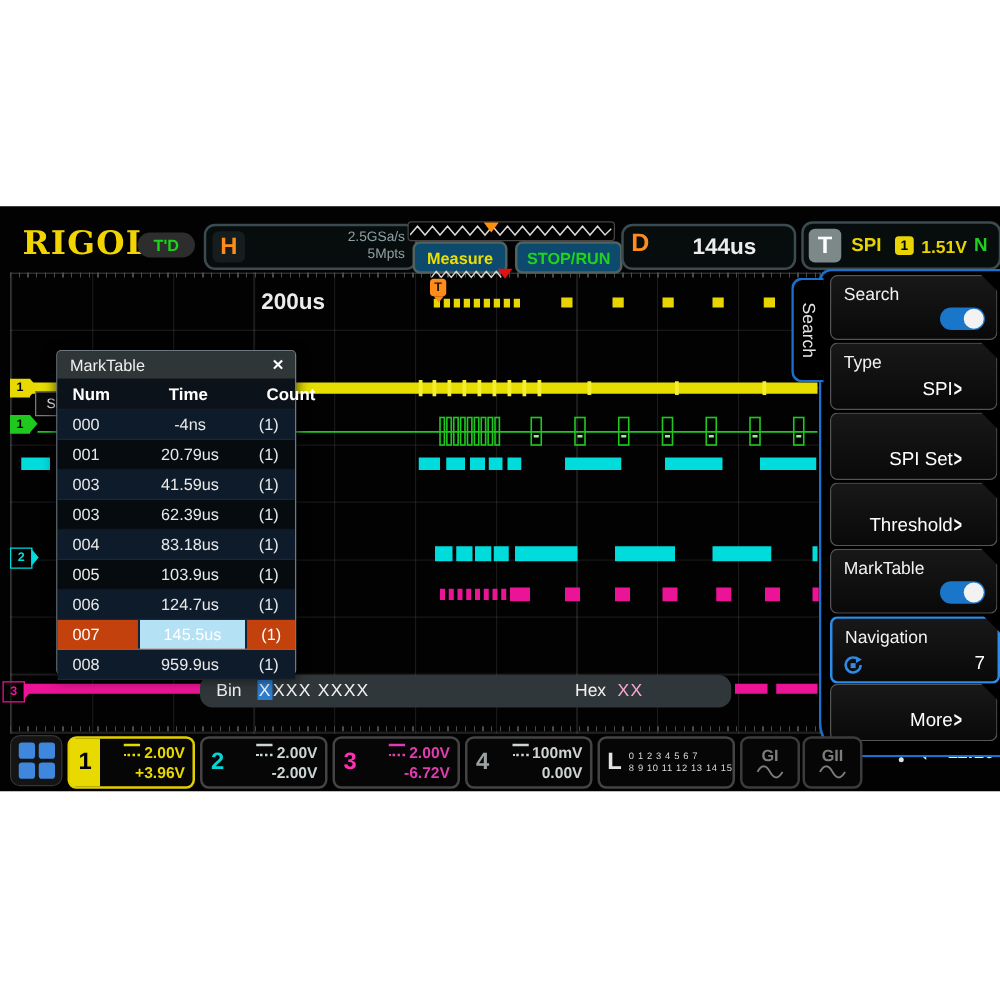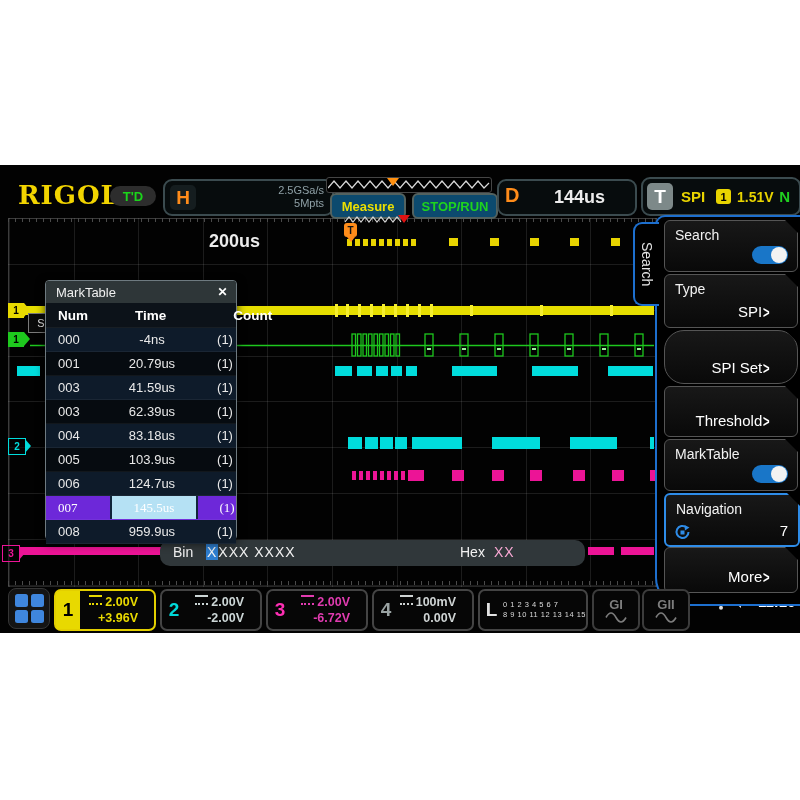--- a/index.html
+++ b/index.html
@@ -71,22 +71,22 @@
   .popup-close{position:absolute;right:5px;top:3px;width:17px;height:16px;color:#fff;font-size:12px;font-weight:bold;
     display:flex;align-items:center;justify-content:center;border-radius:3px;}
   .mt-row{display:flex;height:23px;align-items:center;color:#e9e9e9;font-size:13px;
     border-bottom:1px solid rgba(255,255,255,0.05);}
   .mt-head{font-weight:bold;font-size:13.5px;color:#ffffff;background:#0c1219;height:24px;}
   .mt-row:nth-child(even){background:#0e1b2a;}
   .mt-row:nth-child(odd){background:#060b10;}
   .mt-row.mt-head{background:#0c1219;gap:47px;}
   .c-num{width:52px;padding-left:12px;}
   .c-time{width:84px;text-align:center;}
-  .c-count{flex:1;text-align:center;margin-left:20px;}
-  .mt-row.sel{background:#6d28d9;color:#ffffff;font-family:Liberation Serif, serif;}
+  .c-count{flex:1;text-align:center;}
+  .mt-row.sel{background:#c2410c;color:#ffffff;}
   .mt-row.sel .c-time{background:#b5e1f4;align-self:stretch;display:flex;align-items:center;justify-content:center;
     border-left:2px solid #10253a;border-right:2px solid #10253a;}
 
   
   .decode{left:160px;top:375px;width:425px;height:26px;background:#30373a;border-radius:10px;z-index:4;}
   .decode-binlbl{left:13px;top:4px;color:#f2f2f2;font-size:14px;}
   .decode-binval{left:46px;top:4px;color:#f2f2f2;font-size:14px;letter-spacing:1px;}
   .bin-first{background:#2d7dcf;padding:0 1px;}
   .decode-hexlbl{left:300px;top:4px;color:#f2f2f2;font-size:14px;}
   .decode-hexval{left:334px;top:4px;color:#f9a8d4;font-size:14px;letter-spacing:1px;}
@@ -109,21 +109,21 @@
   .nav-ico{position:absolute;left:8px;bottom:5px;}
   .nav-val{position:absolute;right:10px;bottom:6px;color:#fff;font-size:15px;}
 
   
   .bb{top:424px;height:38px;z-index:7;}
   .apps{left:8px;top:423px;width:40px;height:39px;background:#141414;border:1px solid #353535;border-radius:8px;
     display:grid;grid-template-columns:13px 13px;grid-template-rows:13px 13px;gap:3px;align-content:center;justify-content:center;}
   .apps span{background:#3f86dd;border-radius:2.5px;}
   .ch{position:absolute;display:flex;width:98px;background:#060606;border:2px solid #444;border-radius:7px;}
   .ch-num{width:24px;display:flex;align-items:center;justify-content:center;font-weight:bold;font-size:19px;}
-  .ch-vals{flex:1;padding:3px 16px 0 0;text-align:right;font-size:12.5px;font-weight:bold;line-height:16px;}
+  .ch-vals{flex:1;padding:3px 6px 0 0;text-align:right;font-size:12.5px;font-weight:bold;line-height:16px;}
   .ch1{left:54px;border-color:#e3cf00;}
   .ch1 .ch-num{background:#e8d900;color:#000;border-radius:3px 0 0 3px;}
   .ch1 .ch-vals{color:#e8d900;}
   .ch2{left:160px;} .ch2 .ch-num{color:#00d8d8;} .ch2 .ch-vals{color:#ccd6d6;}
   .ch3{left:266px;} .ch3 .ch-num{color:#ff2fb4;} .ch3 .ch-vals{color:#e13bb0;}
   .ch4{left:372px;} .ch4 .ch-num{color:#9aa3a3;} .ch4 .ch-vals{color:#ced3d3;}
   .dc-icon{display:inline-block;width:13px;height:6px;border-top:2px solid currentColor;
     border-bottom:2px dotted currentColor;margin-right:3px;vertical-align:1px;}
   .lbox{left:478px;width:106px;background:#060606;border:2px solid #444;border-radius:7px;display:flex;align-items:center;}
   .l-lab{width:26px;text-align:center;color:#e2e2e2;font-weight:bold;font-size:19px;}
@@ -336,21 +336,21 @@
     <div class="mi" style="top:3px;height:50px;">
       <span class="mi-label">Search</span>
       <span class="toggle">
           <span class="knob"></span>
         </span>
     </div>
     <div class="mi" style="top:57px;height:52px;">
       <span class="mi-label">Type</span>
       <span class="mi-value"><span>SPI</span><span class="chev">&gt;</span></span>
     </div>
-    <div class="mi" style="top:113px;height:52px;border-radius:20px;">
+    <div class="mi" style="top:113px;height:52px;">
       <span class="mi-value"><span>SPI Set</span><span class="chev">&gt;</span></span>
     </div>
     <div class="mi" style="top:169px;height:49px;">
       <span class="mi-value"><span>Threshold</span><span class="chev">&gt;</span></span>
     </div>
     <div class="mi" style="top:222px;height:50px;">
       <span class="mi-label">MarkTable</span>
       <span class="toggle">
           <span class="knob"></span>
         </span>

